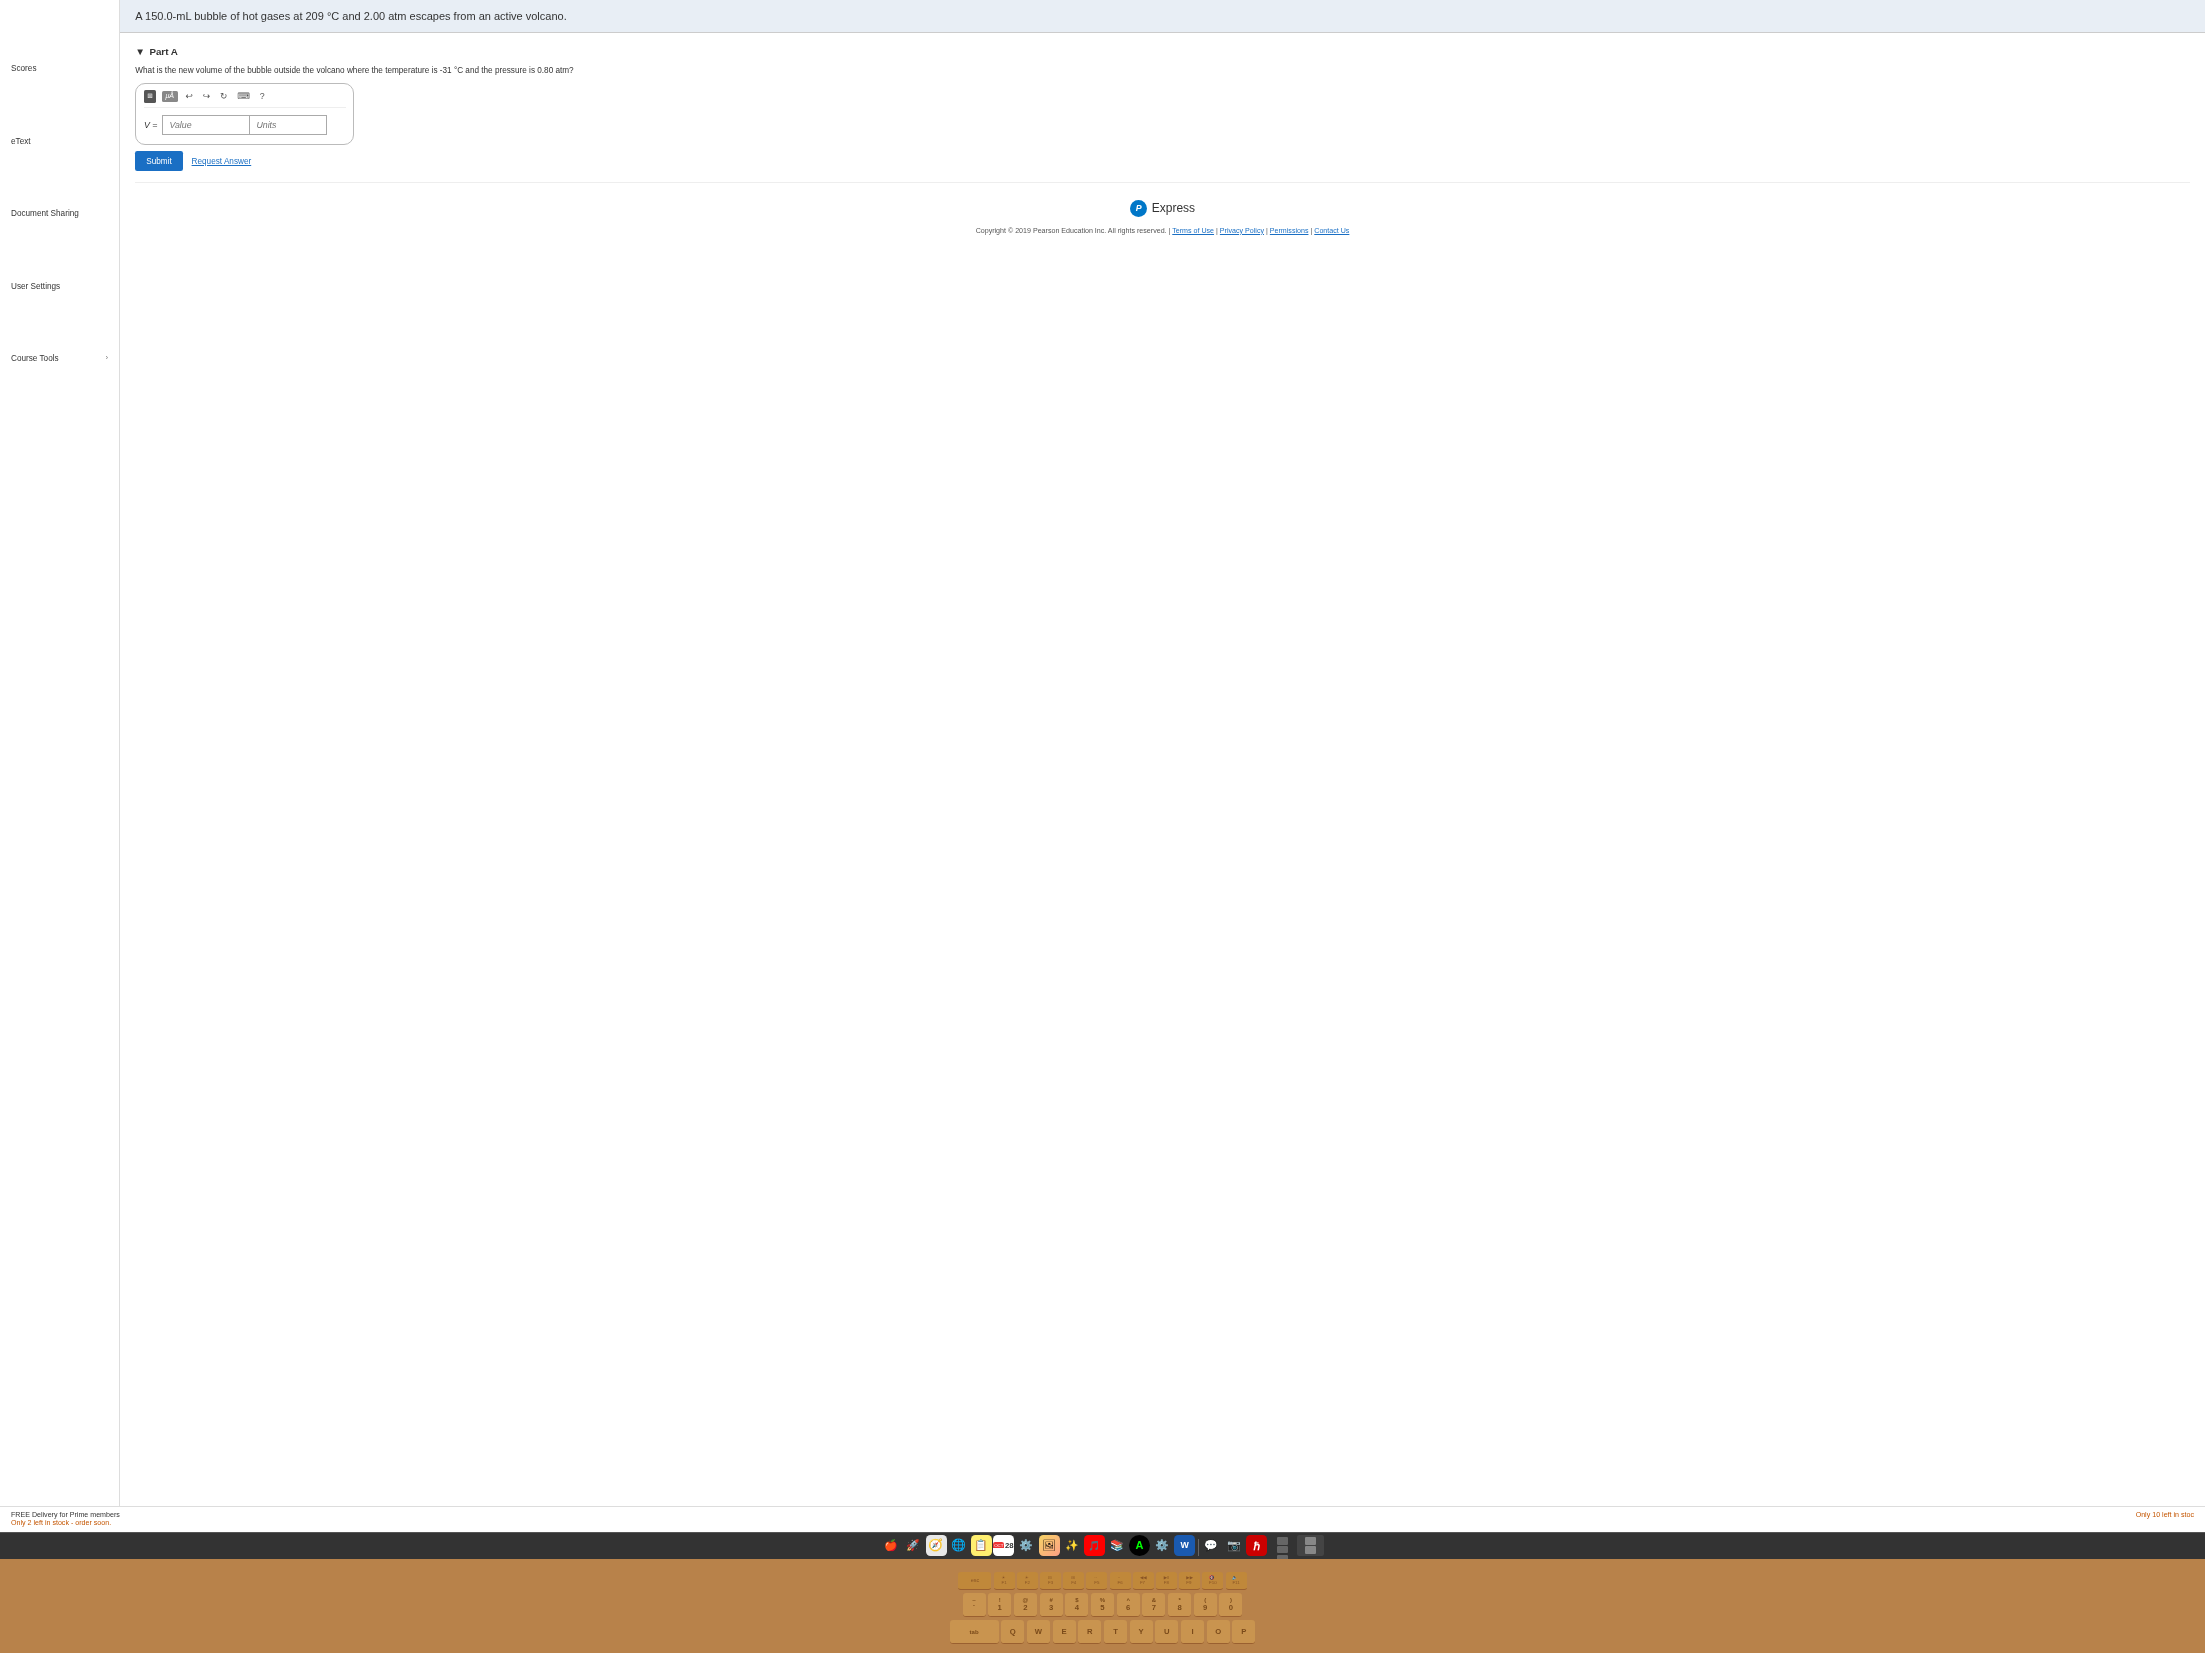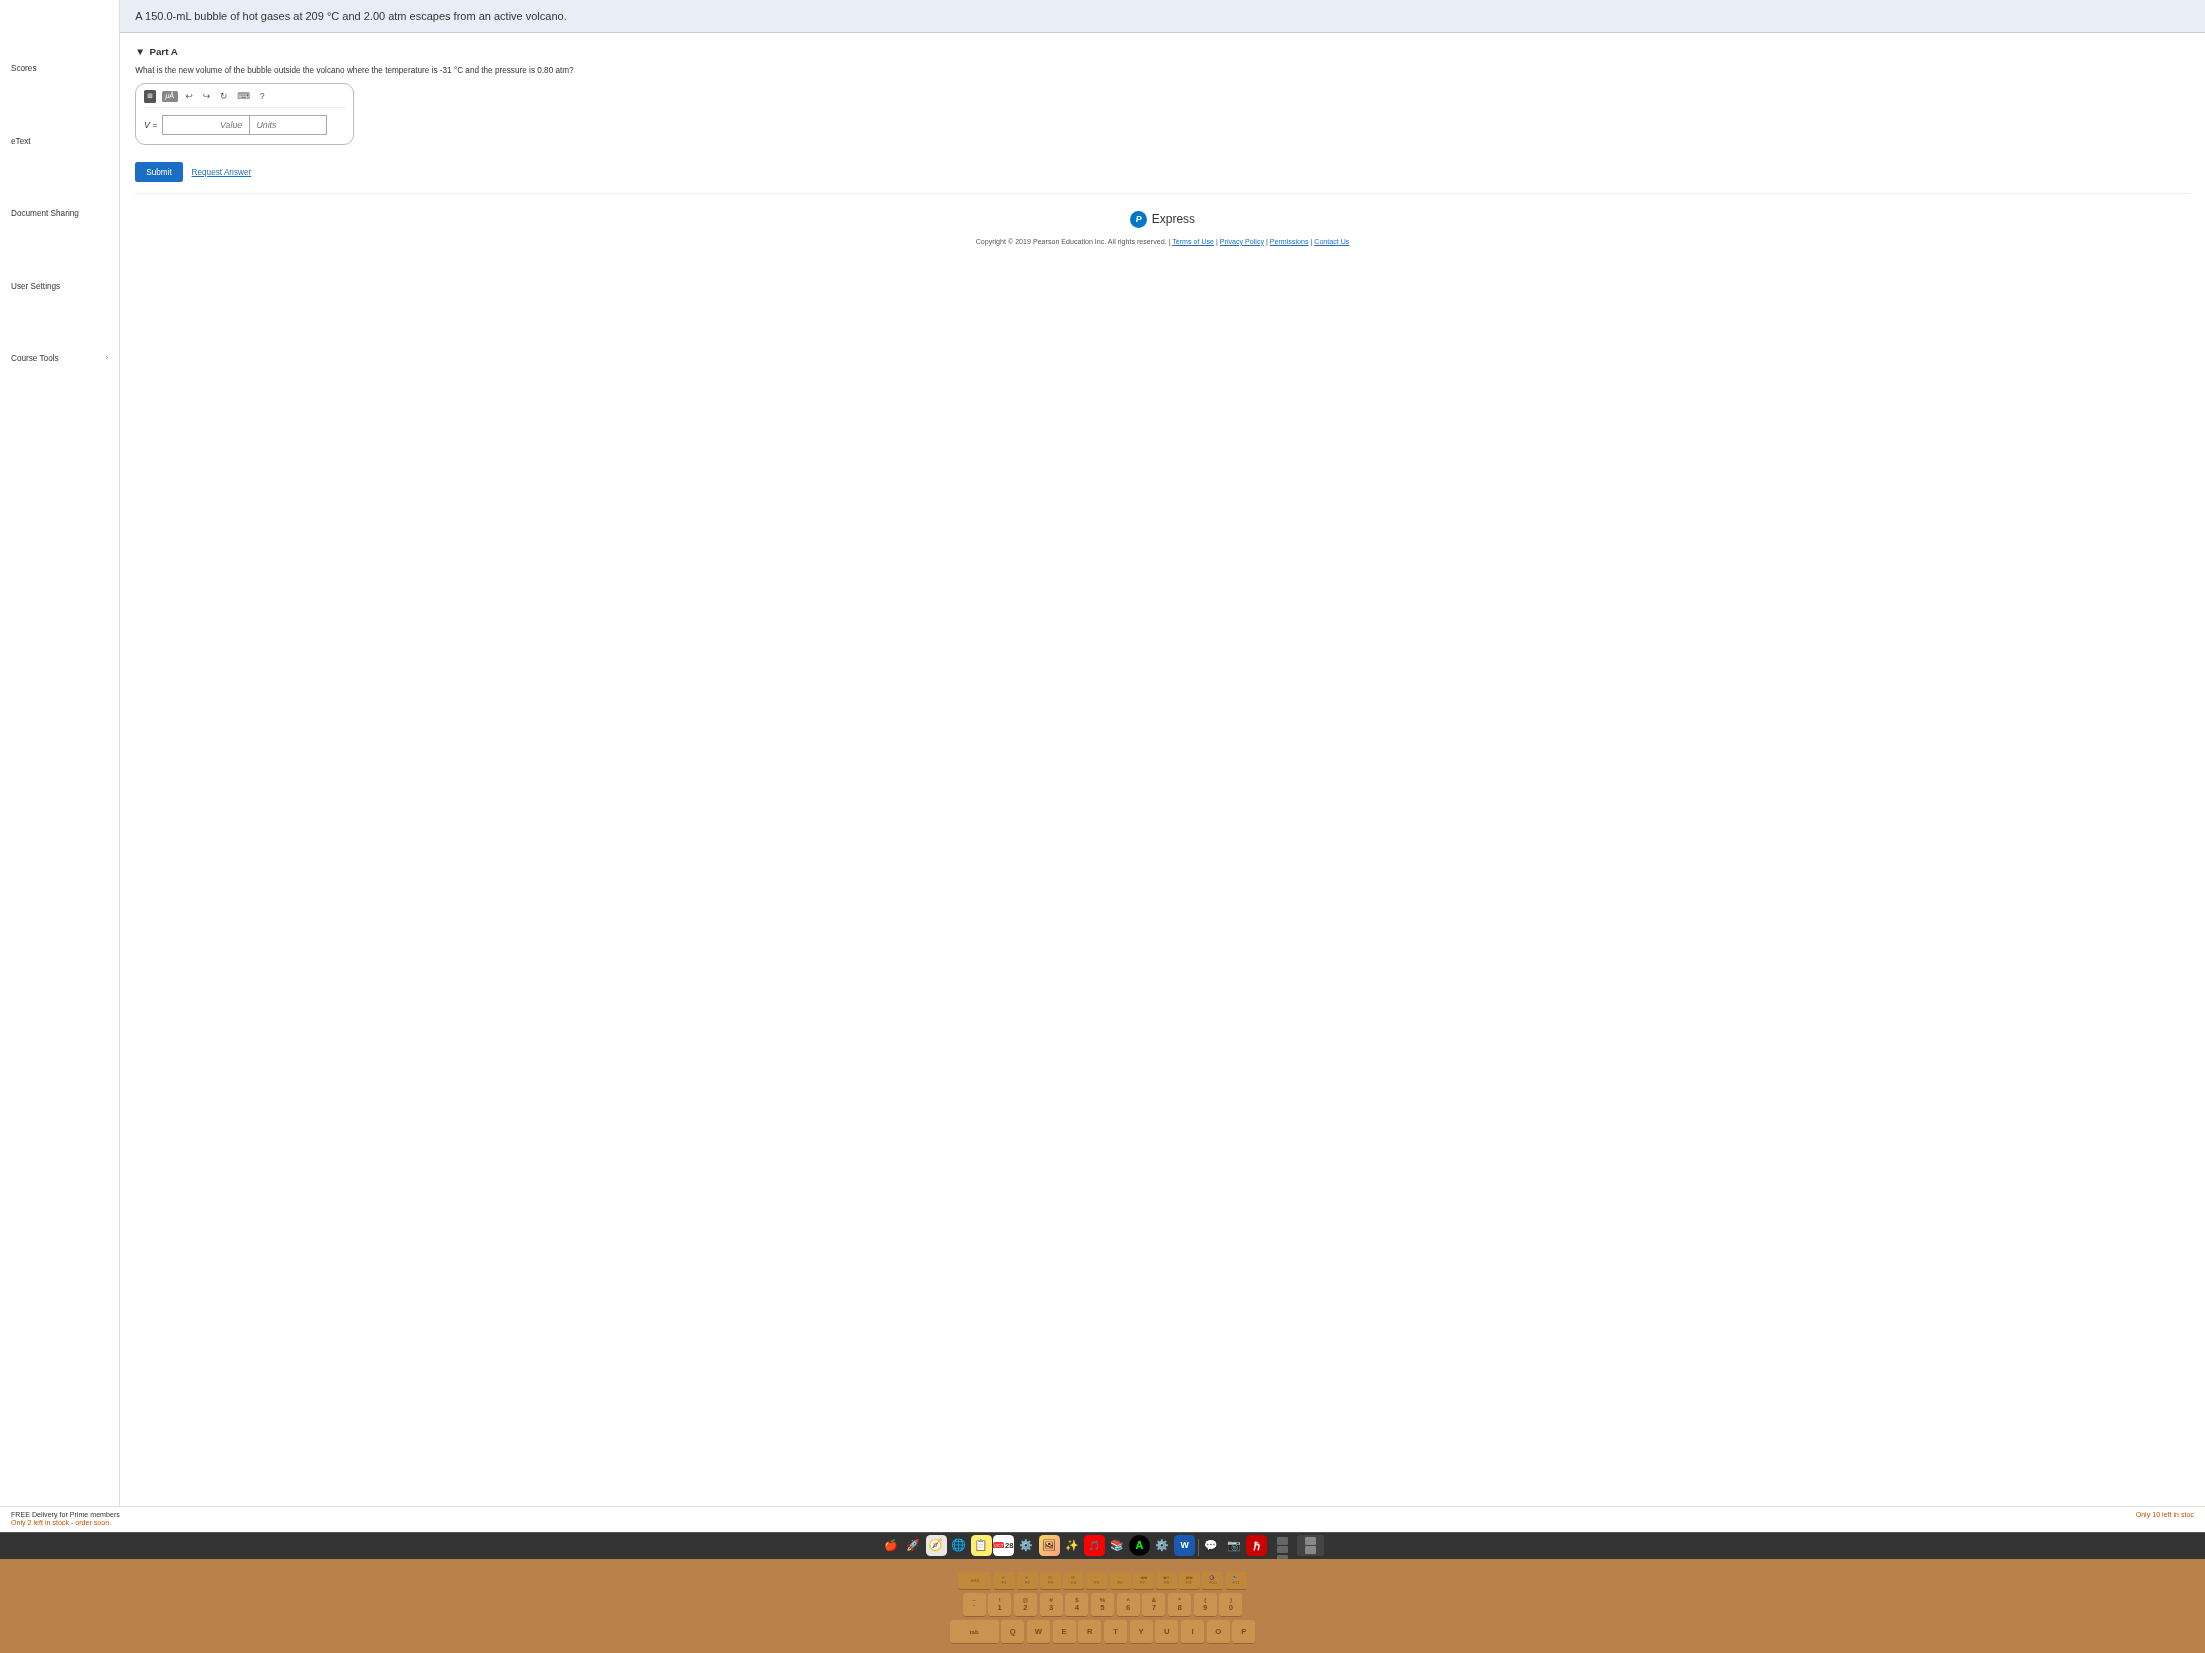--- a/index.html
+++ b/index.html
@@ -173,41 +173,40 @@
 
     .value-input {
       border: 0.5px solid #aaa;
       padding: 4.4px 6.6px;
       font-size: 8.8px;
       color: #aaa;
       font-style: italic;
       width: 88px;
       outline: none;
       background: #fff;
-      text-align: right;
     }
 
     .units-input {
       border: 0.5px solid #aaa;
       border-left: none;
       padding: 4.4px 6.6px;
       font-size: 8.8px;
       color: #aaa;
       font-style: italic;
       width: 77px;
       outline: none;
       background: #fff;
     }
 
     
     .action-buttons {
       display: flex;
       align-items: center;
       gap: 8.8px;
-      margin-top: 17px;
+      margin-top: 6px;
     }
 
     .submit-btn {
       background: #1a6fc4;
       color: #fff;
       border: none;
       border-radius: 2.2px;
       padding: 5.5px 11px;
       font-size: 8.2px;
       cursor: pointer;

